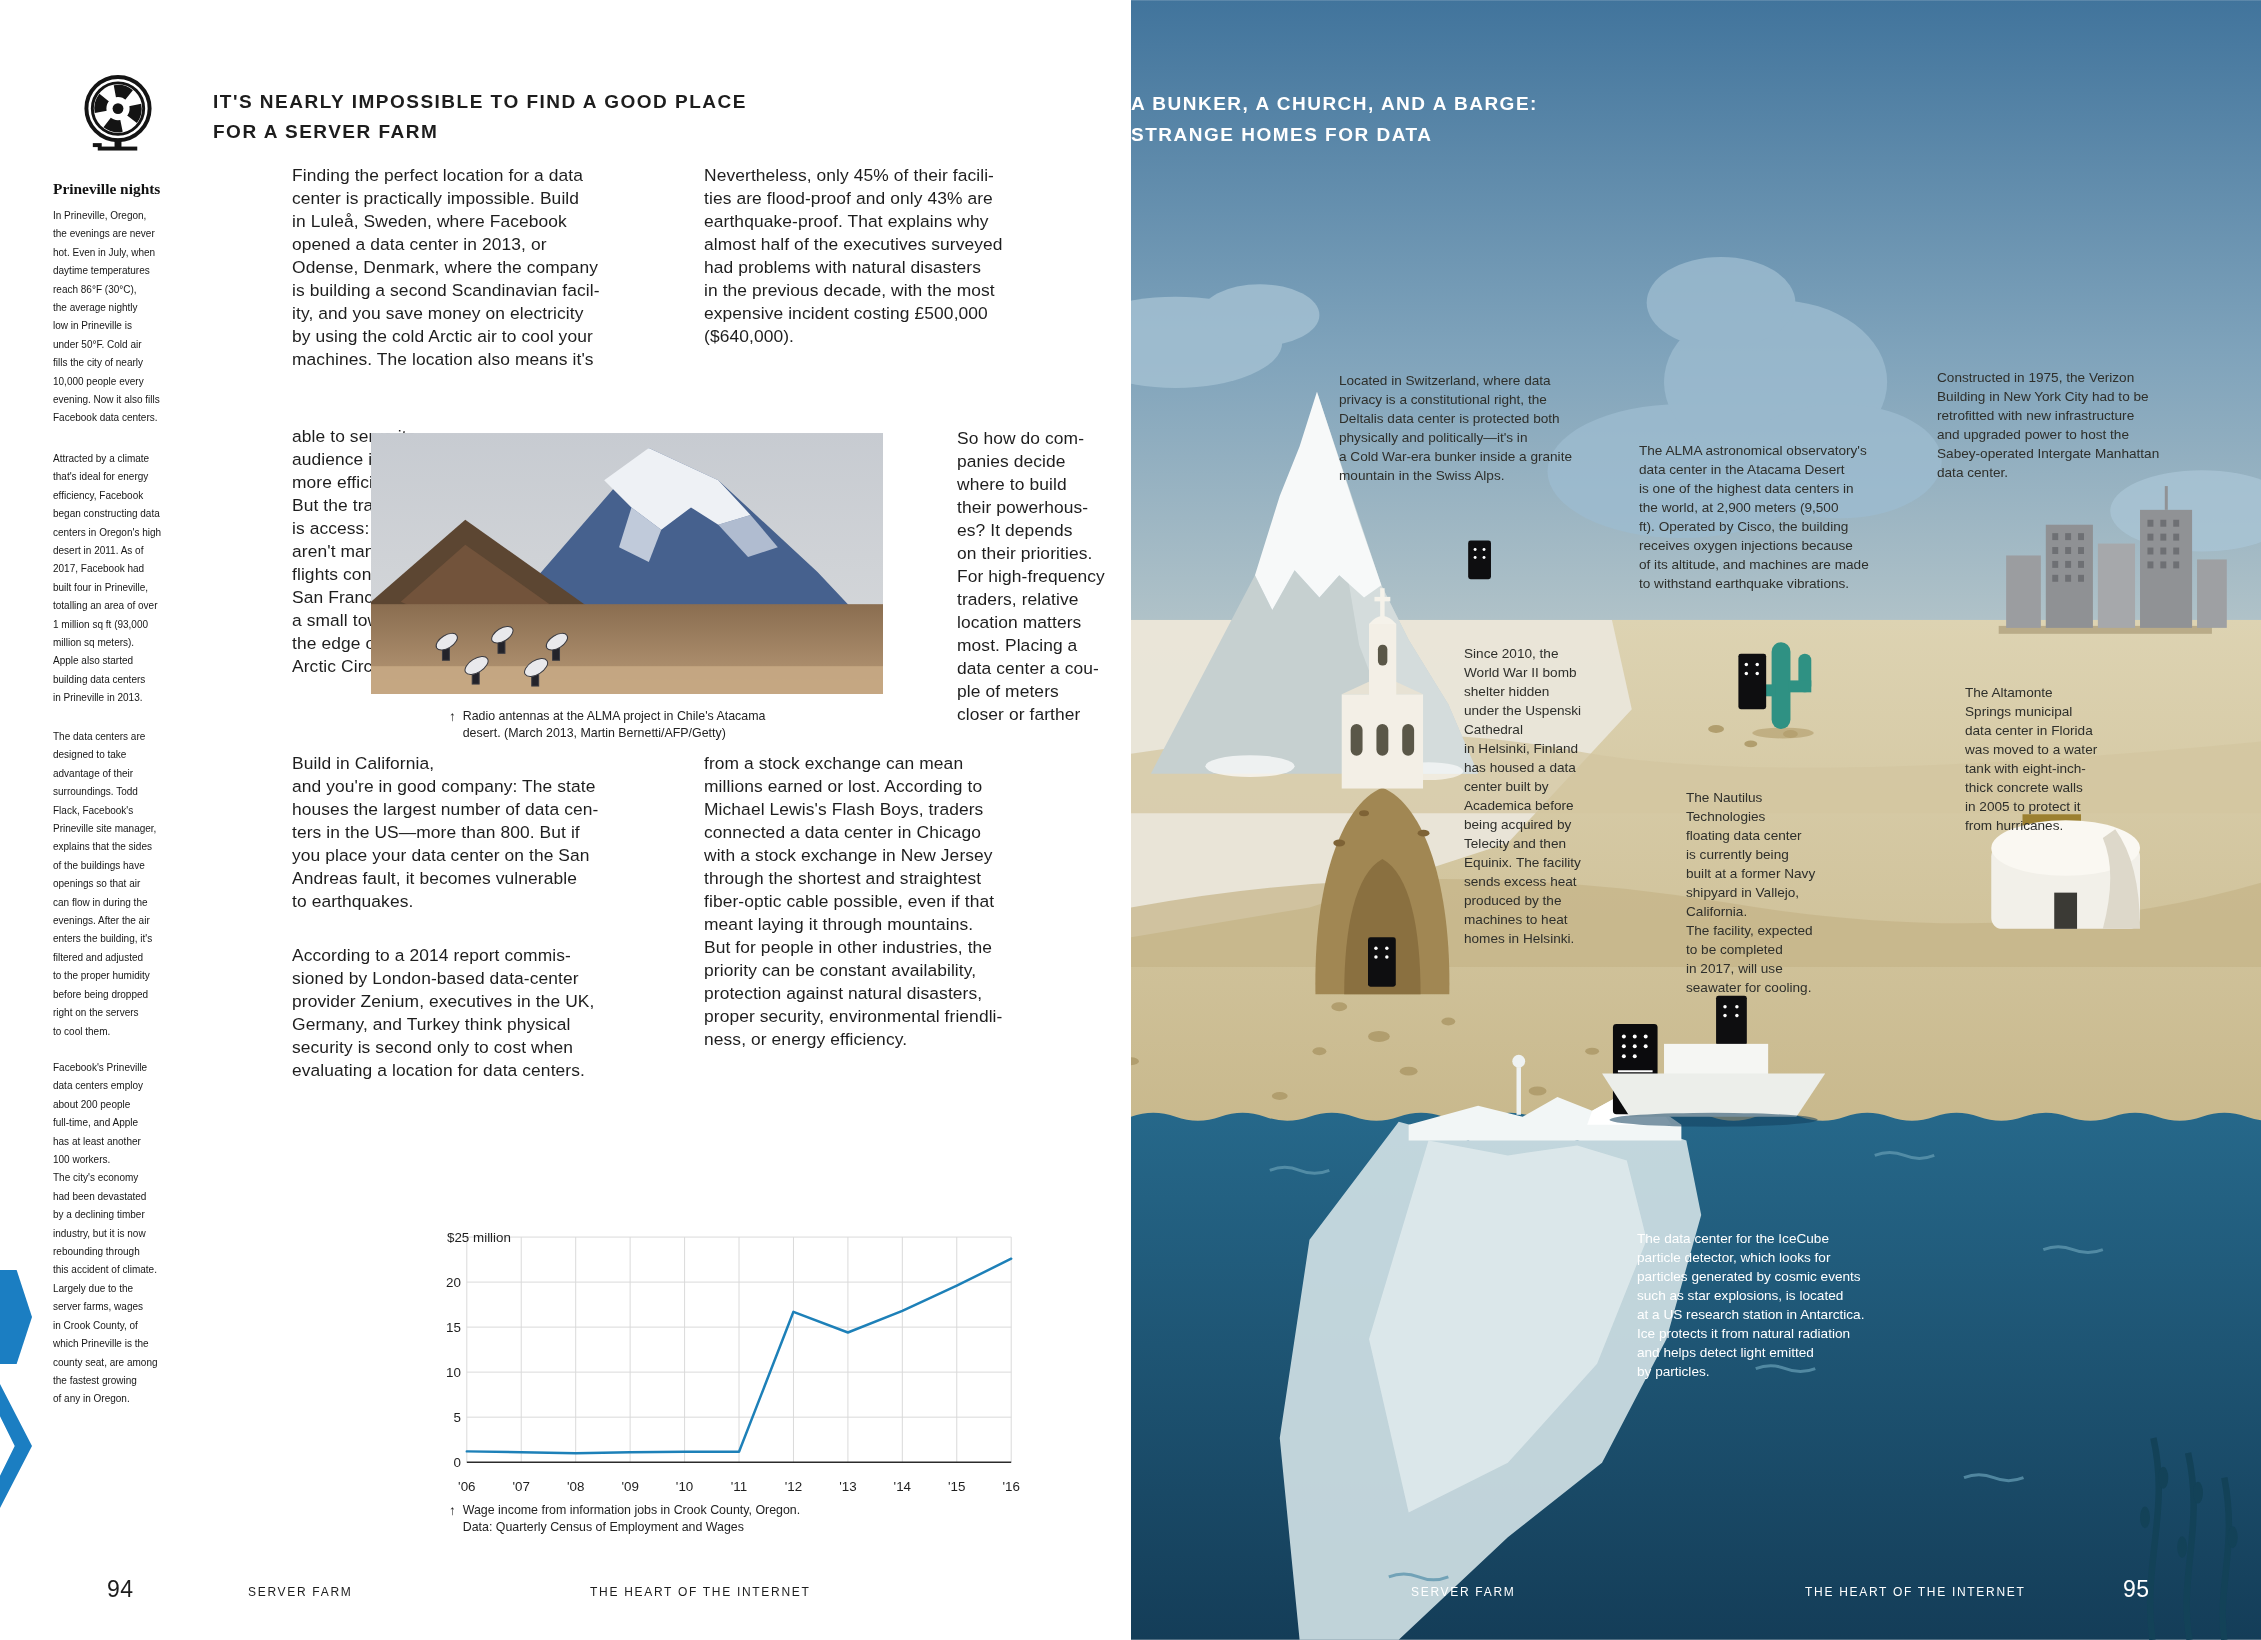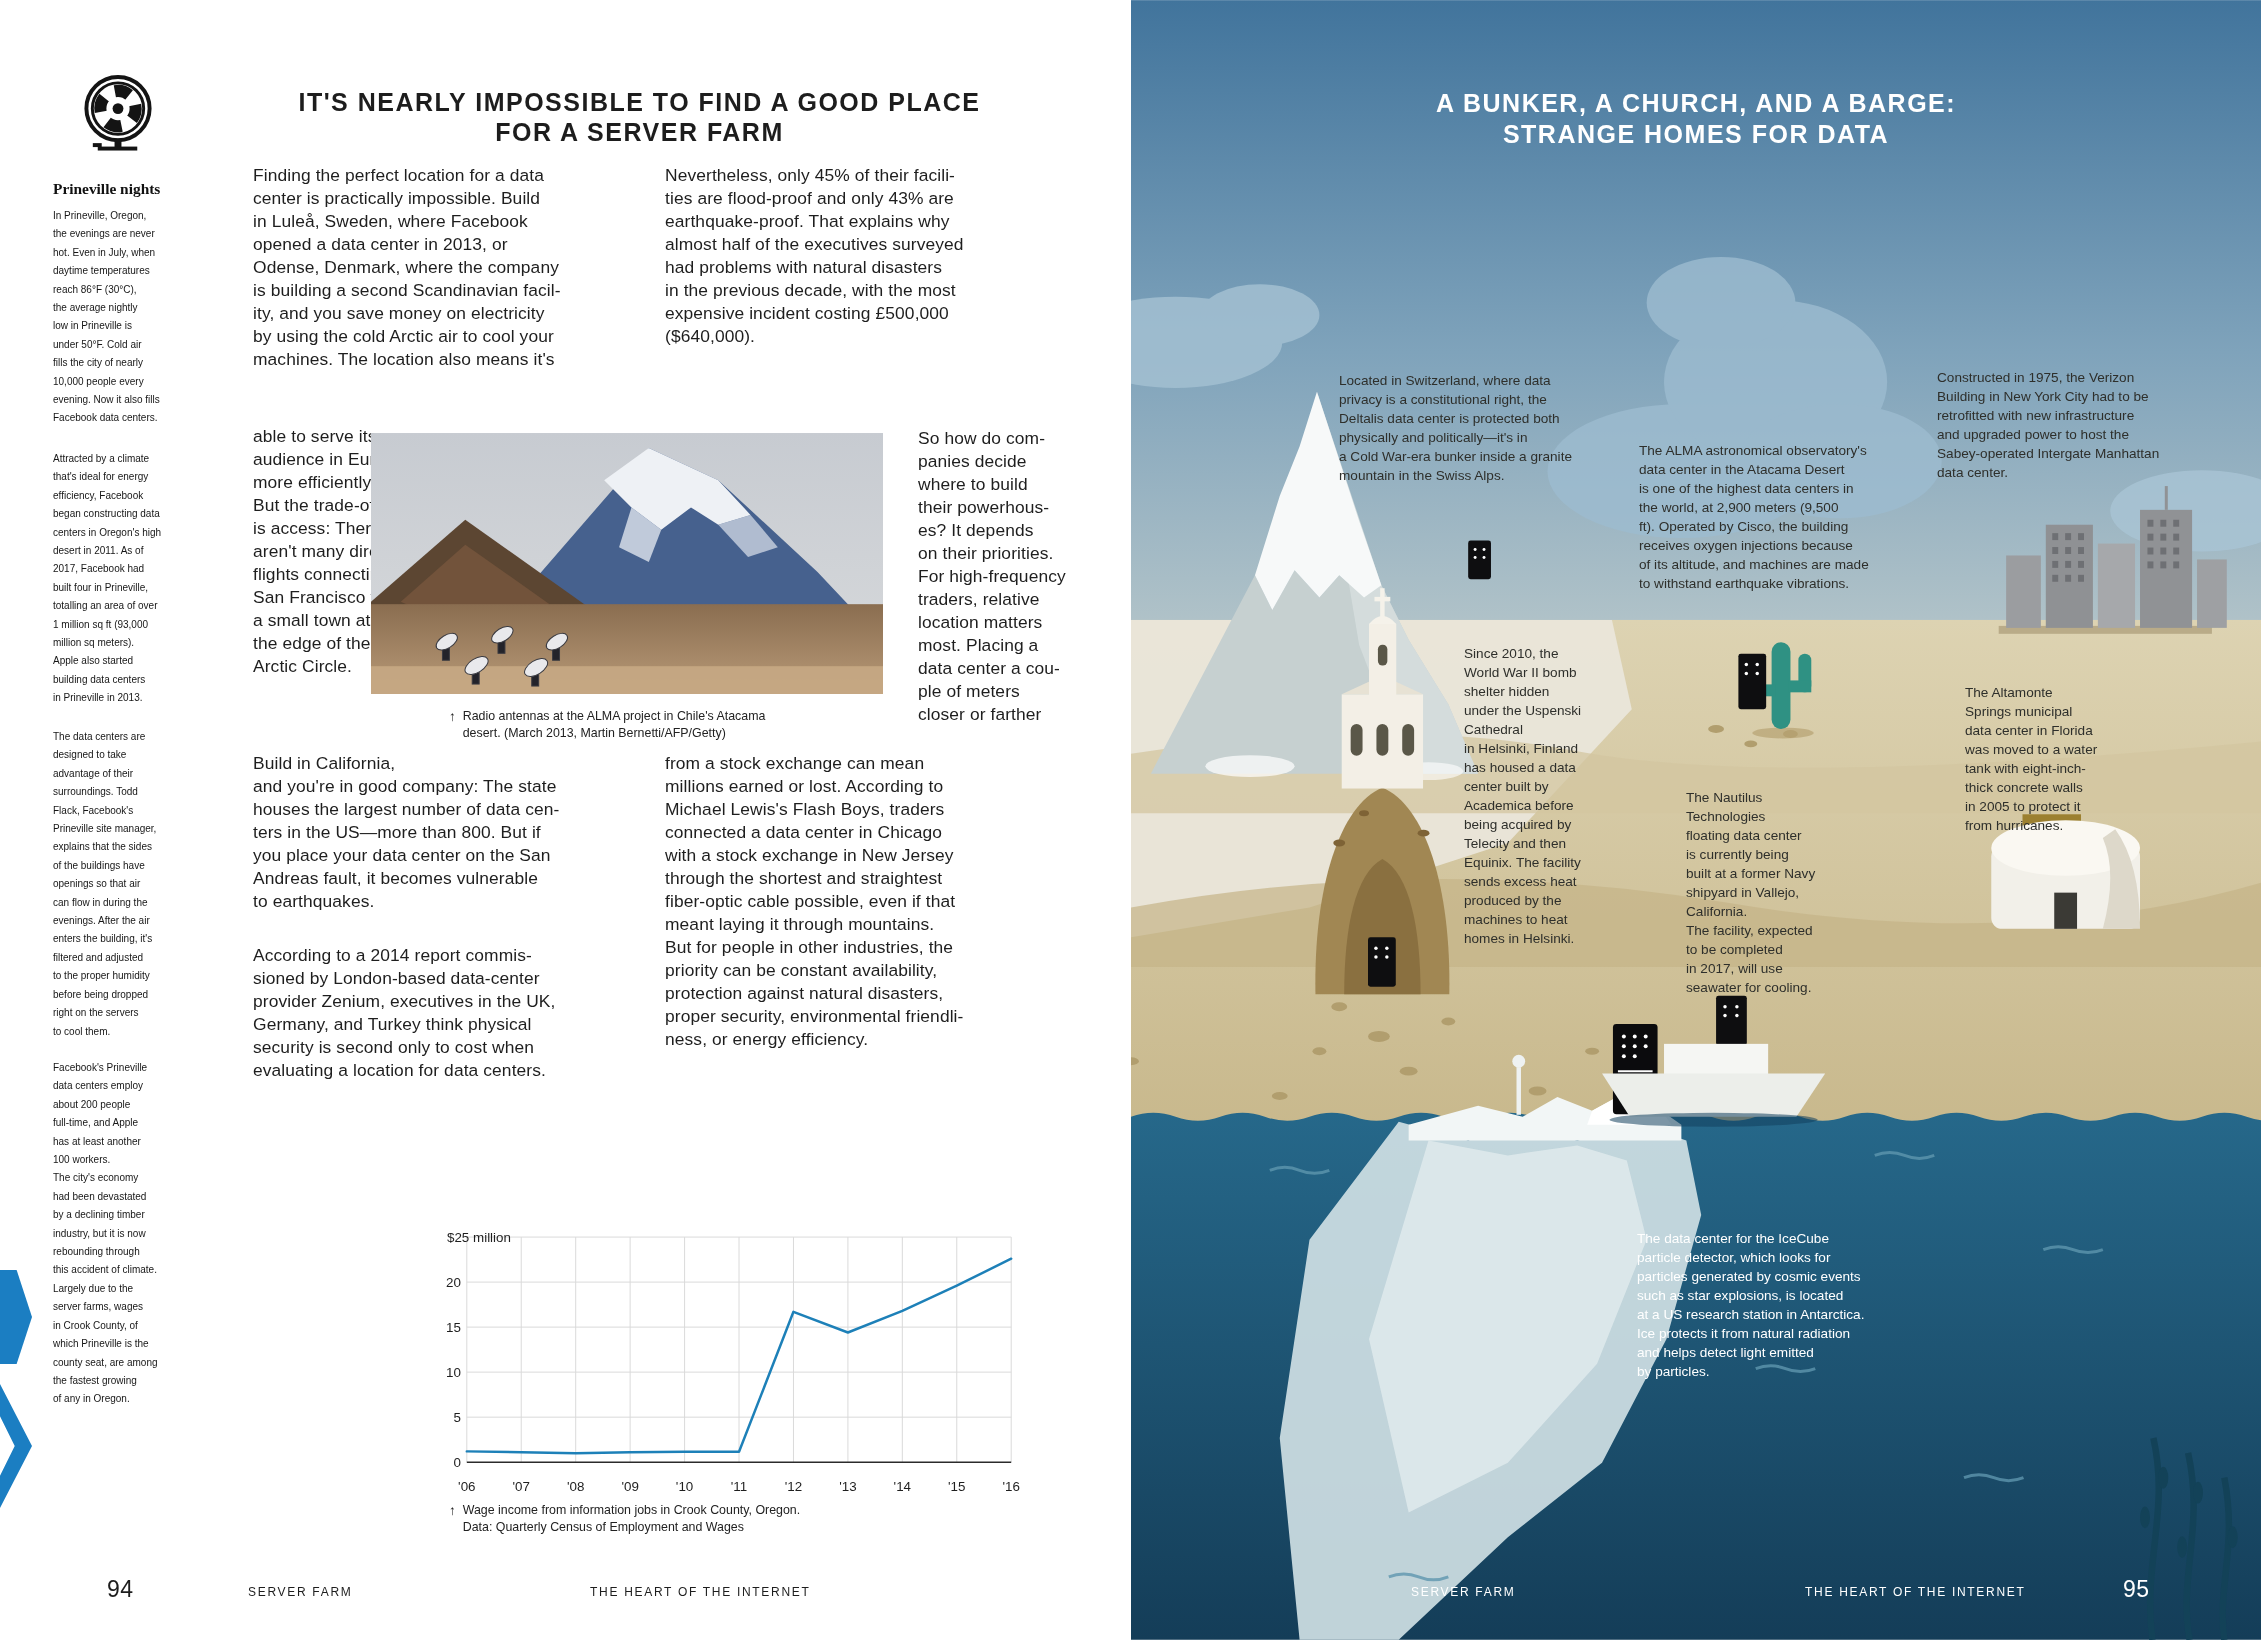--- a/index.html
+++ b/index.html
@@ -1,22 +1,22 @@
 <!DOCTYPE html>
 <html style="font-size:8px"><head>
 <meta charset="utf-8">
 <style>
   html,body{margin:0;padding:0;background:#e8e8e8;}
   .spread{position:relative;width:2261px;height:1640px;background:#ffffff;overflow:hidden;
           font-family:"Liberation Sans",sans-serif;color:#1c1c1c;}
   .abs{position:absolute;}
-  .body-text{font-size:17.4px;line-height:23px;white-space:pre-line;letter-spacing:0.1px;color:#1e1e1e;}
+  .body-text{font-size:17.4px;line-height:23px;white-space:pre-line;letter-spacing:0.1px;color:#1e1e1e;margin-left:39px;}
   .serif{font-family:Liberation Sans, sans-serif;font-size:10px;line-height:18.4px;white-space:pre-line;color:#161616;}
   .serif-head{font-family:"Liberation Serif",serif;font-size:15.4px;font-weight:bold;color:#111;}
-  .page-title{font-size:25px;font-weight:bold;letter-spacing:1.5px;line-height:30px;text-align:center;
+  .page-title{font-size:19px;font-weight:bold;letter-spacing:1.5px;line-height:30px;
               white-space:pre-line;color:#1d1d1d;}
   .page-title.light{color:#ffffff;line-height:31px;}
   .caption{font-size:12.4px;line-height:17px;white-space:pre-line;color:#222;display:flex;gap:7px;}
   .caption .arr{font-size:13.4px;line-height:17px;}
   .anno{font-size:13.6px;line-height:19px;white-space:pre-line;color:#2e2f2b;}
   .anno.light{color:#ffffff;}
   .footer-label{font-size:12px;letter-spacing:1.7px;color:#1d1d1d;}
   .footer-label.light{color:#fff;}
   .page-num{font-size:23px;color:#1d1d1d;letter-spacing:0.5px;}
   .page-num.light{color:#fff;}

